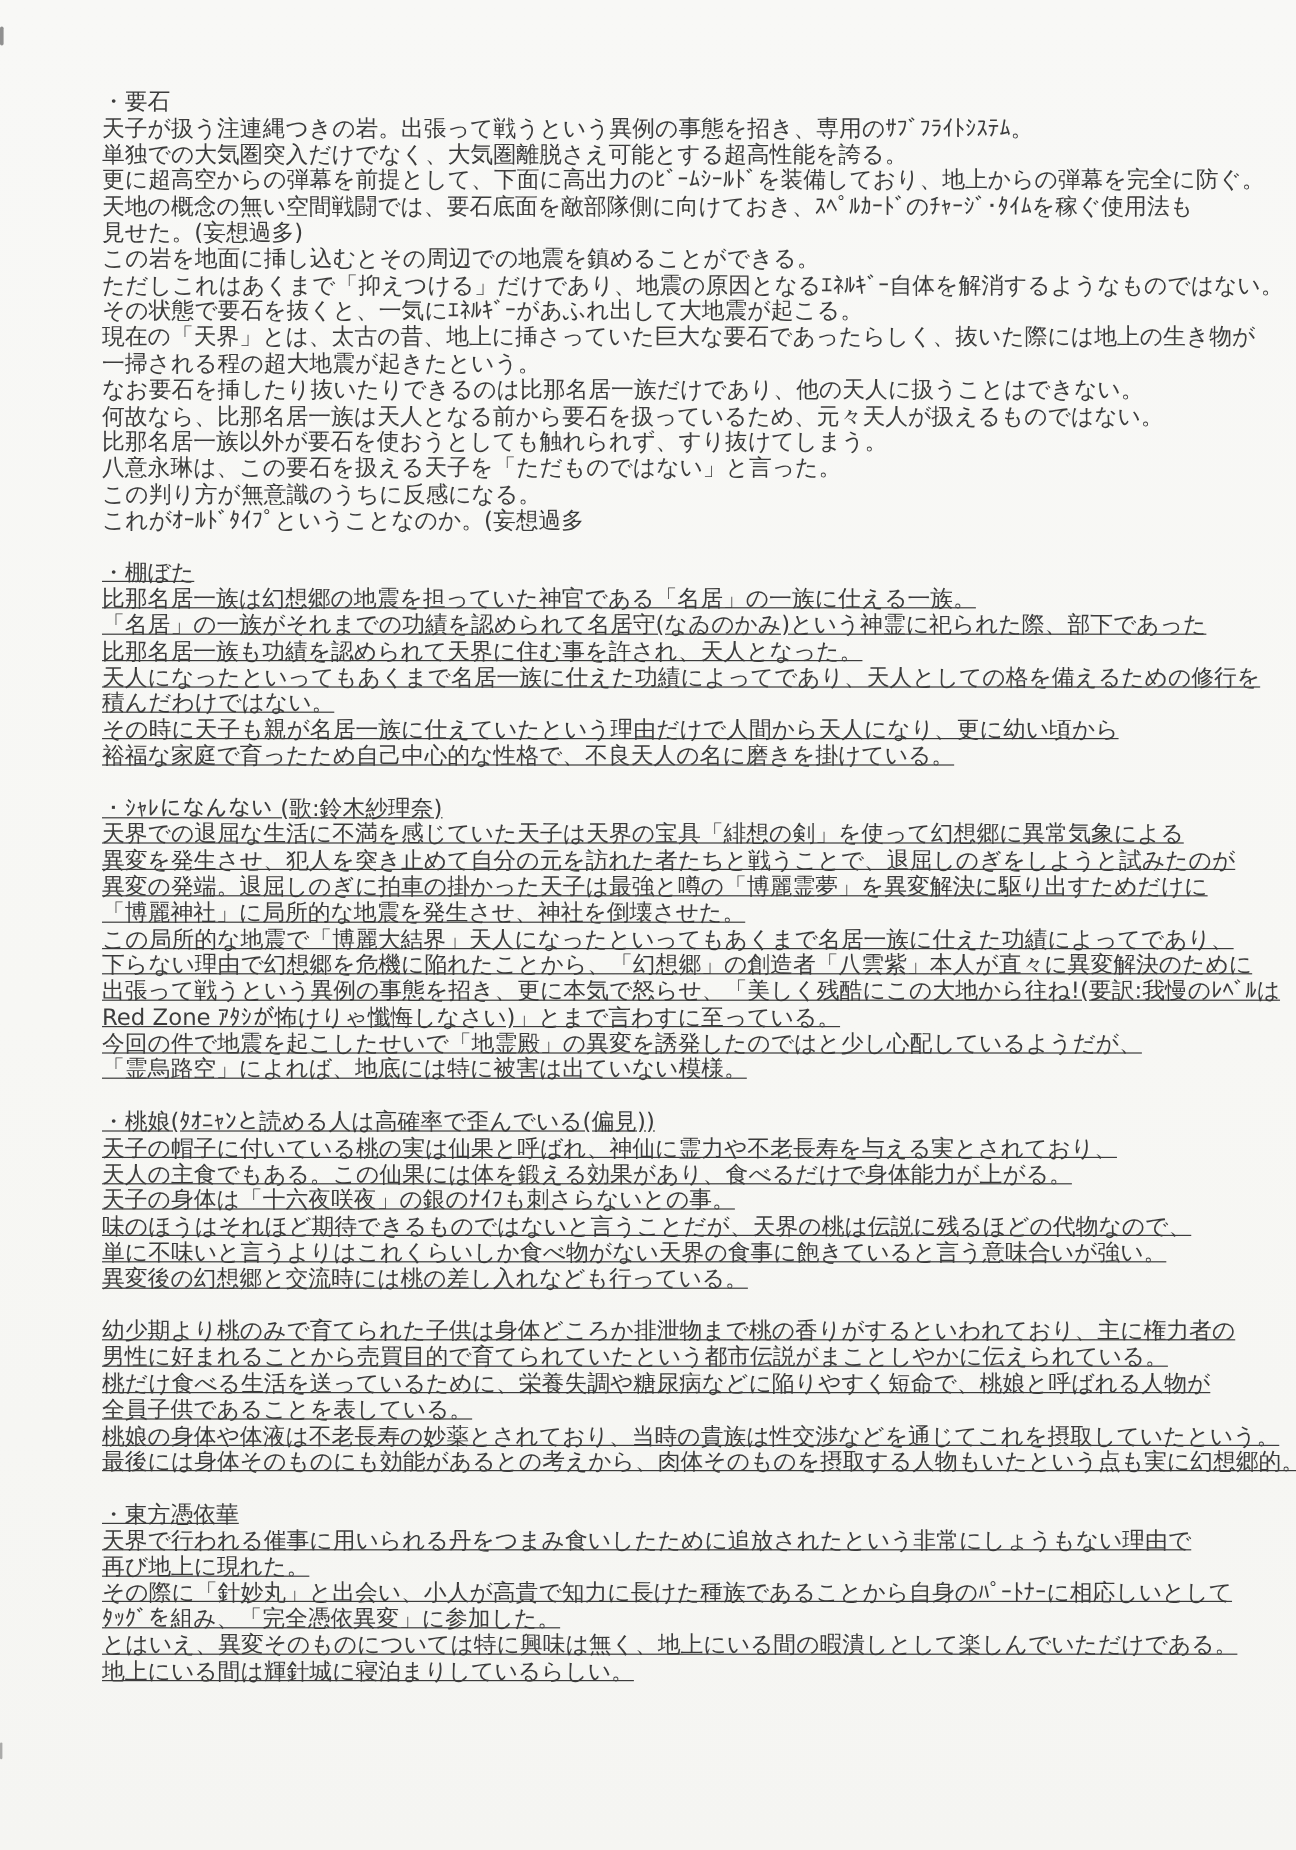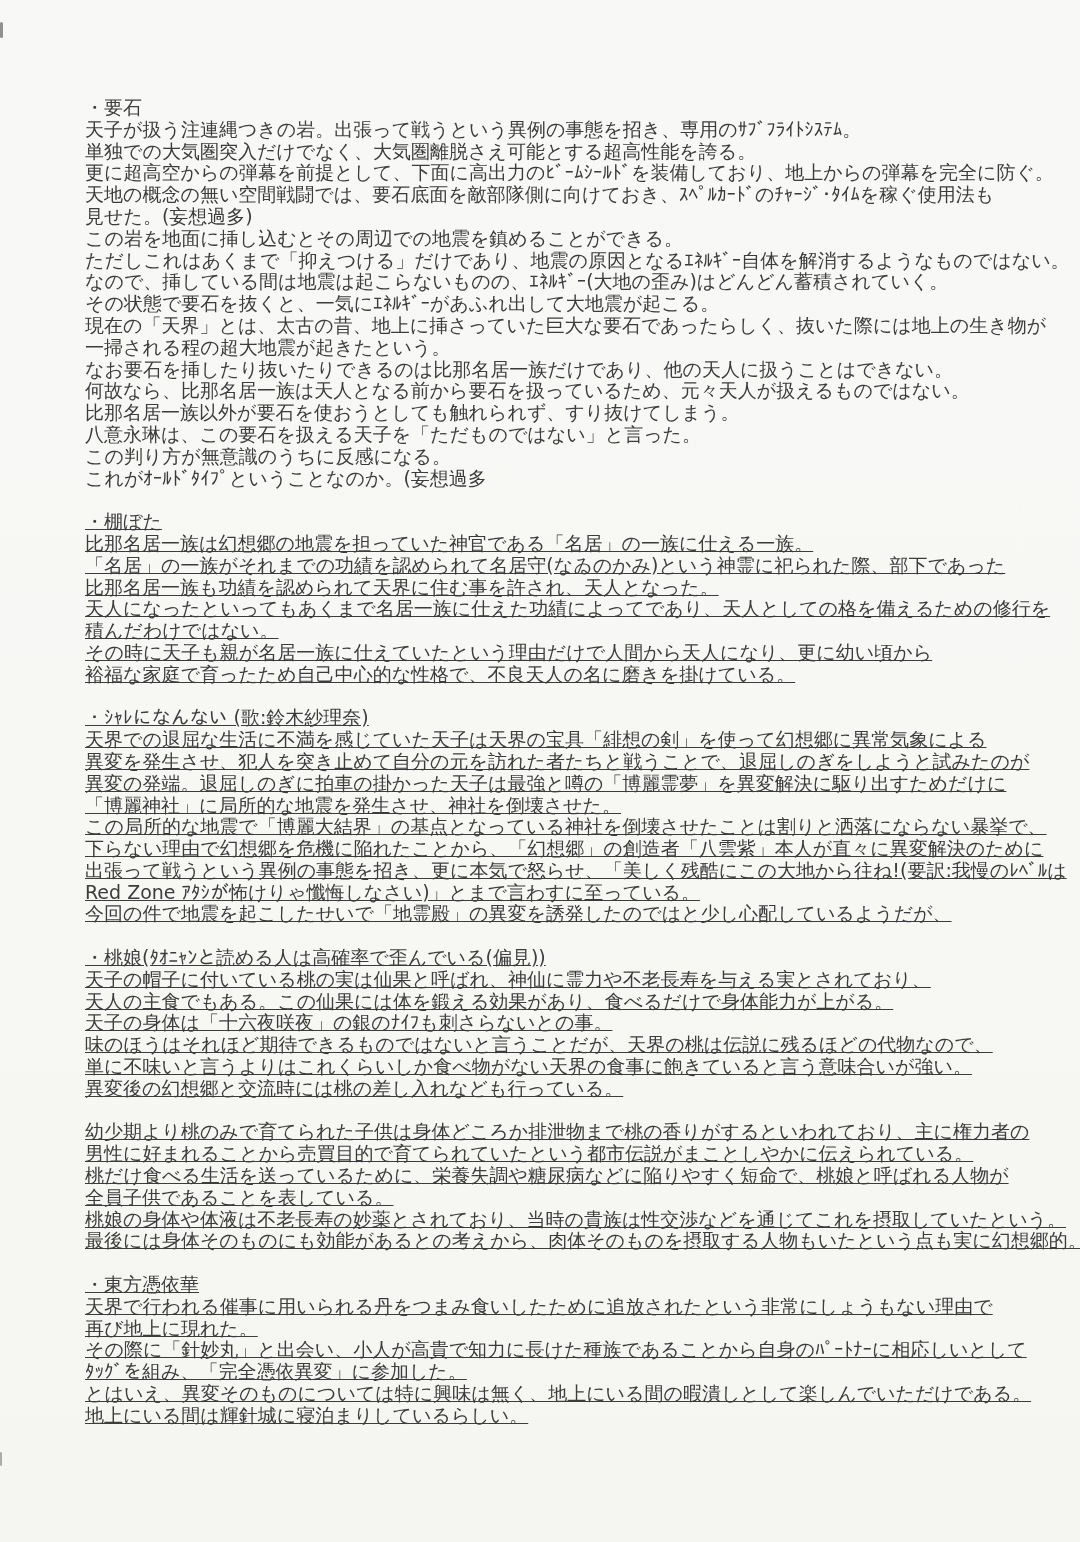--- a/index.html
+++ b/index.html
@@ -15,21 +15,21 @@
   .page {
     position: relative;
     width: 1080px;
     height: 1542px;
     background: linear-gradient(180deg, #f8f8f6 0%, #f7f7f4 55%, #f5f5f2 100%);
     font-family: "DejaVu Sans", "Liberation Sans", sans-serif;
   }
   .content {
     position: absolute;
     left: 85px;
-    top: 97px;
+    top: 75px;
     width: 962px;
     color: #3c3c3c;
     font-size: 19px;
     line-height: 21.8px;
     letter-spacing: 0px;
   }
   .block + .block {
     margin-top: 21.8px;
     text-decoration: underline;
   }
@@ -58,21 +58,20 @@
   <div class="content" style="color: rgb(60, 60, 60);">
       <div class="block">
         <div class="line heading">・要石</div>
         <div class="line">天子が扱う注連縄つきの岩。出張って戦うという異例の事態を招き、専用のｻﾌﾞﾌﾗｲﾄｼｽﾃﾑ。</div>
         <div class="line">単独での大気圏突入だけでなく、大気圏離脱さえ可能とする超高性能を誇る。</div>
         <div class="line">更に超高空からの弾幕を前提として、下面に高出力のﾋﾞｰﾑｼｰﾙﾄﾞを装備しており、地上からの弾幕を完全に防ぐ。</div>
         <div class="line">天地の概念の無い空間戦闘では、要石底面を敵部隊側に向けておき、ｽﾍﾟﾙｶｰﾄﾞのﾁｬｰｼﾞ･ﾀｲﾑを稼ぐ使用法も</div>
         <div class="line">見せた。(妄想過多)</div>
         <div class="line">この岩を地面に挿し込むとその周辺での地震を鎮めることができる。</div>
         <div class="line">ただしこれはあくまで「抑えつける」だけであり、地震の原因となるｴﾈﾙｷﾞｰ自体を解消するようなものではない。</div>
-        <div class="line">なので、挿している間は地震は起こらないものの、ｴﾈﾙｷﾞｰ(大地の歪み)はどんどん蓄積されていく。</div>
         <div class="line">その状態で要石を抜くと、一気にｴﾈﾙｷﾞｰがあふれ出して大地震が起こる。</div>
         <div class="line">現在の「天界」とは、太古の昔、地上に挿さっていた巨大な要石であったらしく、抜いた際には地上の生き物が</div>
         <div class="line">一掃される程の超大地震が起きたという。</div>
         <div class="line">なお要石を挿したり抜いたりできるのは比那名居一族だけであり、他の天人に扱うことはできない。</div>
         <div class="line">何故なら、比那名居一族は天人となる前から要石を扱っているため、元々天人が扱えるものではない。</div>
         <div class="line">比那名居一族以外が要石を使おうとしても触れられず、すり抜けてしまう。</div>
         <div class="line">八意永琳は、この要石を扱える天子を「ただものではない」と言った。</div>
         <div class="line">この判り方が無意識のうちに反感になる。</div>
         <div class="line">これがｵｰﾙﾄﾞﾀｲﾌﾟということなのか。(妄想過多</div>
       </div>
@@ -85,25 +84,26 @@
         <div class="line">積んだわけではない。</div>
         <div class="line">その時に天子も親が名居一族に仕えていたという理由だけで人間から天人になり、更に幼い頃から</div>
         <div class="line">裕福な家庭で育ったため自己中心的な性格で、不良天人の名に磨きを掛けている。</div>
       </div>
       <div class="block">
         <div class="line heading">・ｼｬﾚになんない (歌:鈴木紗理奈)</div>
         <div class="line">天界での退屈な生活に不満を感じていた天子は天界の宝具「緋想の剣」を使って幻想郷に異常気象による</div>
         <div class="line">異変を発生させ、犯人を突き止めて自分の元を訪れた者たちと戦うことで、退屈しのぎをしようと試みたのが</div>
         <div class="line">異変の発端。退屈しのぎに拍車の掛かった天子は最強と噂の「博麗霊夢」を異変解決に駆り出すためだけに</div>
         <div class="line">「博麗神社」に局所的な地震を発生させ、神社を倒壊させた。</div>
-        <div class="line">この局所的な地震で「博麗大結界」の基点となっている神社を倒壊させたことは割りと洒落にならない暴挙で、</div>
+        <div class="line">この局所的な地震で「博麗大結界」天人になったといってもあくまで名居一族に仕えた功績によってであり、</div>
         <div class="line">下らない理由で幻想郷を危機に陥れたことから、「幻想郷」の創造者「八雲紫」本人が直々に異変解決のために</div>
         <div class="line">出張って戦うという異例の事態を招き、更に本気で怒らせ、「美しく残酷にこの大地から往ね!(要訳:我慢のﾚﾍﾞﾙは</div>
         <div class="line">Red Zone ｱﾀｼが怖けりゃ懺悔しなさい)」とまで言わすに至っている。</div>
         <div class="line">今回の件で地震を起こしたせいで「地霊殿」の異変を誘発したのではと少し心配しているようだが、</div>
+        <div class="line">「霊烏路空」によれば、地底には特に被害は出ていない模様。</div>
       </div>
       <div class="block">
         <div class="line heading">・桃娘(ﾀｵﾆｬﾝと読める人は高確率で歪んでいる(偏見))</div>
         <div class="line">天子の帽子に付いている桃の実は仙果と呼ばれ、神仙に霊力や不老長寿を与える実とされており、</div>
         <div class="line">天人の主食でもある。この仙果には体を鍛える効果があり、食べるだけで身体能力が上がる。</div>
         <div class="line">天子の身体は「十六夜咲夜」の銀のﾅｲﾌも刺さらないとの事。</div>
         <div class="line">味のほうはそれほど期待できるものではないと言うことだが、天界の桃は伝説に残るほどの代物なので、</div>
         <div class="line">単に不味いと言うよりはこれくらいしか食べ物がない天界の食事に飽きていると言う意味合いが強い。</div>
         <div class="line">異変後の幻想郷と交流時には桃の差し入れなども行っている。</div>
       </div>

